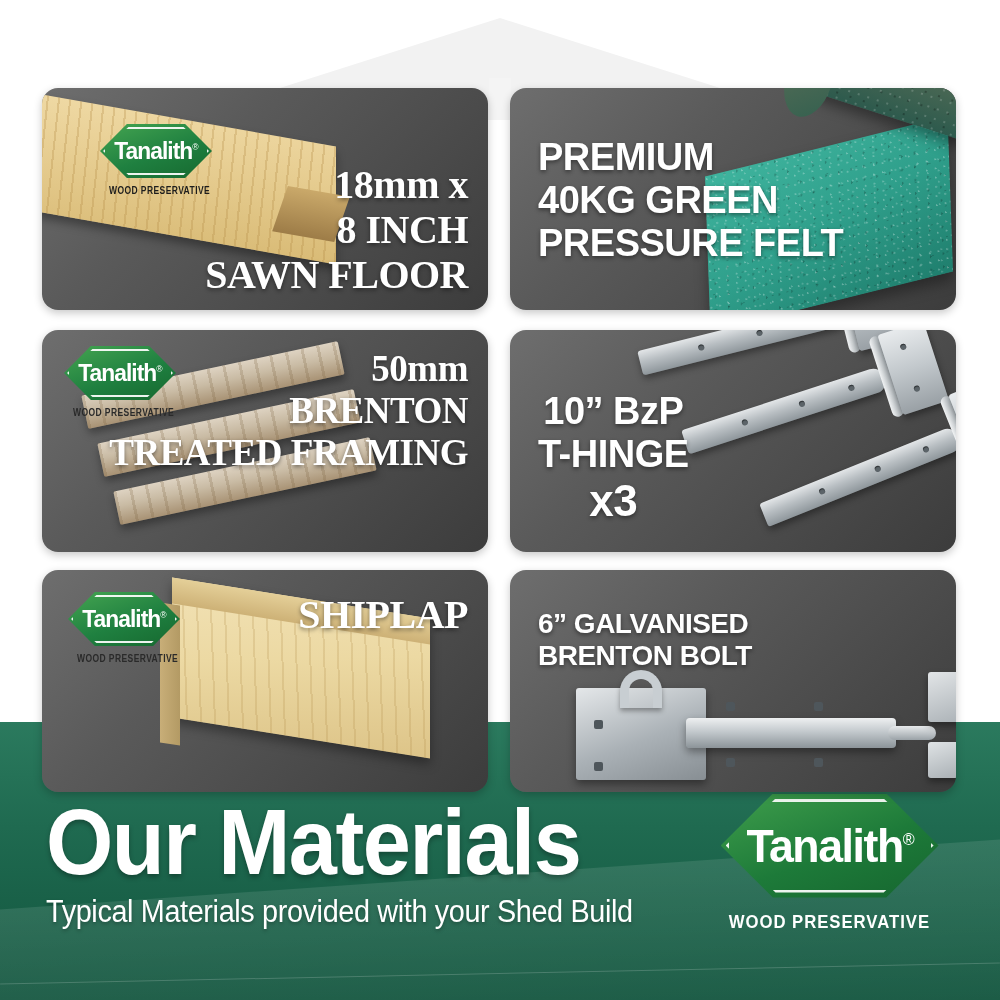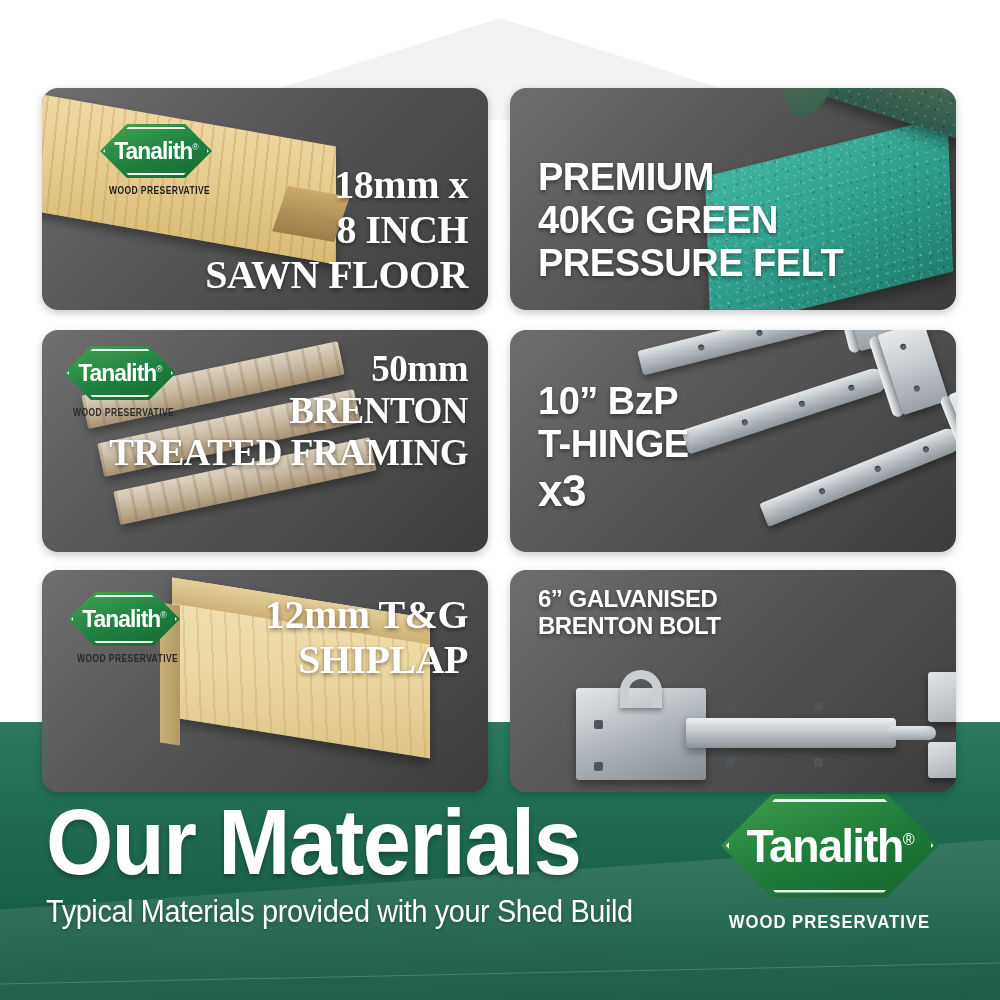--- a/index.html
+++ b/index.html
@@ -360,21 +360,21 @@
   <div class="card c2">
     <div class="art felt">
       <div class="felt-sheet">
           <div class="spk"></div>
         </div>
       <div class="felt-roll">
           <div class="spk"></div>
         </div>
       <div class="felt-roll-end"></div>
     </div>
-    <div class="card-text t-left" style="top:68px; font-size:38px;">
+    <div class="card-text t-left" style="top:48px; font-size:38px;">
       <span class="ln">PREMIUM</span>
       <span class="ln">40KG GREEN</span>
       <span class="ln">PRESSURE FELT</span>
     </div>
   </div>
 
   <div class="card c3">
     <div class="art battens">
       <div class="batten b1">
           <div class="gr"></div>
@@ -422,21 +422,21 @@
       <div class="hinge h3">
         <div class="strap" style="left:0; top:30px;"></div>
         <div class="pin" style="left:206px; top:0;"></div>
         <div class="leaf" style="left:216px; top:0;"></div>
         <div class="hole" style="left:60px; top:39px;"></div>
         <div class="hole" style="left:120px; top:39px;"></div>
         <div class="hole" style="left:172px; top:39px;"></div>
 
       </div>
     </div>
-    <div class="card-text t-left" style="top:50px; font-size:38px;">
+    <div class="card-text t-left" style="top:60px; font-size:38px;text-align:center;">
       <span class="ln">10” BzP</span>
       <span class="ln">T-HINGE</span>
       <span class="ln" style="font-size:44px;">x3</span>
     </div>
   </div>
 
   <div class="card c5">
     <div class="art shiplap">
       <div class="ship-body">
           <div class="gr"></div>
@@ -444,39 +444,38 @@
       <div class="ship-lip"></div>
       <div class="ship-end"></div>
     </div>
     <div class="mini-logo" style="left:26px; top:22px;">
       <div class="mini-badge">
         <span class="mini-badge-text"><span>Tanalith</span><span class="mini-reg">®</span></span>
       </div>
       <div class="mini-sub light">WOOD PRESERVATIVE</div>
     </div>
     <div class="card-text t-right" style="top:22px; font-size:40px;">
-      <span class="ln">12mm T&amp;G</span>
       <span class="ln">SHIPLAP</span>
     </div>
   </div>
 
   <div class="card c6">
     <div class="art bolt">
       <div class="bolt-plate"></div>
       <div class="bolt-loop"></div>
       <div class="bolt-bar"></div>
       <div class="bolt-tip"></div>
       <div class="bolt-keep"></div>
       <div class="bolt-keep2"></div>
       <div class="bolt-hole" style="left:18px; top:54px;"></div>
       <div class="bolt-hole" style="left:18px; top:96px;"></div>
       <div class="bolt-hole" style="left:150px; top:36px;"></div>
       <div class="bolt-hole" style="left:150px; top:92px;"></div>
       <div class="bolt-hole" style="left:238px; top:36px;"></div>
       <div class="bolt-hole" style="left:238px; top:92px;"></div>
     </div>
-    <div class="card-text t-left" style="top:15px; font-size:24px;">
+    <div class="card-text t-left" style="top:38px; font-size:28px;">
       <span class="ln">6” GALVANISED</span>
       <span class="ln">BRENTON BOLT</span>
     </div>
   </div>
 
 </div>
 
 </body></html>

